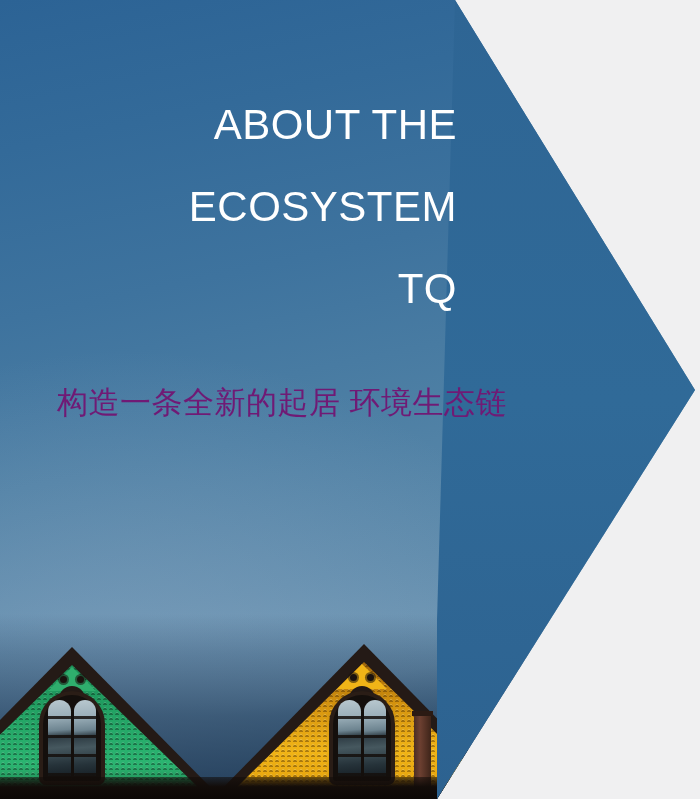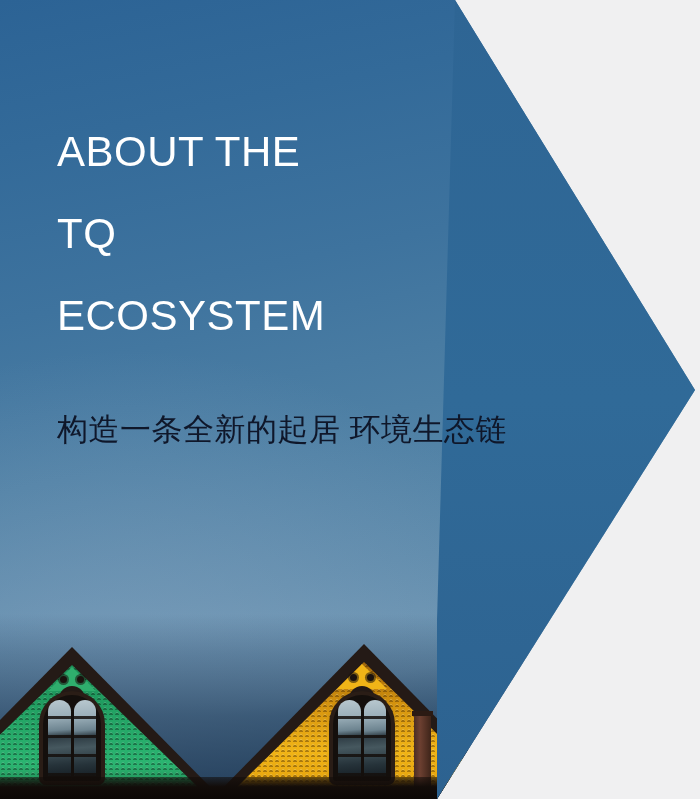--- a/index.html
+++ b/index.html
@@ -226,39 +226,40 @@
   
   .chevron-right.keep-photo {
     clip-path: polygon(455px 0, 695px 390px, 437px 799px, 437px 620px, 455px 0);
     -webkit-clip-path: polygon(455px 0, 695px 390px, 437px 799px, 437px 620px, 455px 0);
   }
 
   
   .copy {
     position: absolute;
     left: 57px;
-    top: 111px;
+    top: 84px;
     width: 400px;
     z-index: 5;
+    text-align: right;
   }
   .headline {
     margin: 0;
     color: #ffffff;
     font-family: "Liberation Sans", sans-serif;
     font-weight: 300;
     font-size: 42px;
     line-height: 82px;
     letter-spacing: 0.5px;
     white-space: nowrap;
   }
   .headline .hl-line { display: block; }
 
   .subcopy {
     margin: 47px 0 0 0;
-    color: #0f172a;
+    color: #701a75;
     font-family: "Liberation Sans", "DejaVu Sans", sans-serif;
     font-size: 31px;
     line-height: 52px;
     font-weight: 400;
     letter-spacing: .5px;
     white-space: nowrap;
   }
   .subcopy .sc-line { display: block; }
 </style>
 </head>
@@ -306,21 +307,21 @@
 
       <div class="eaves"></div>
     </div>
   </div>
 
   <div class="chevron-right keep-photo"></div>
 
   <div class="copy">
     <h1 class="headline">
       <span class="hl-line">ABOUT THE</span>
+      <span class="hl-line">ECOSYSTEM</span>
       <span class="hl-line">TQ</span>
-      <span class="hl-line">ECOSYSTEM</span>
     </h1>
     <p class="subcopy">
       <span class="sc-line">构造一条全新的起居 环境生态链</span>
     </p>
   </div>
 
 </div>
 
 </body></html>

